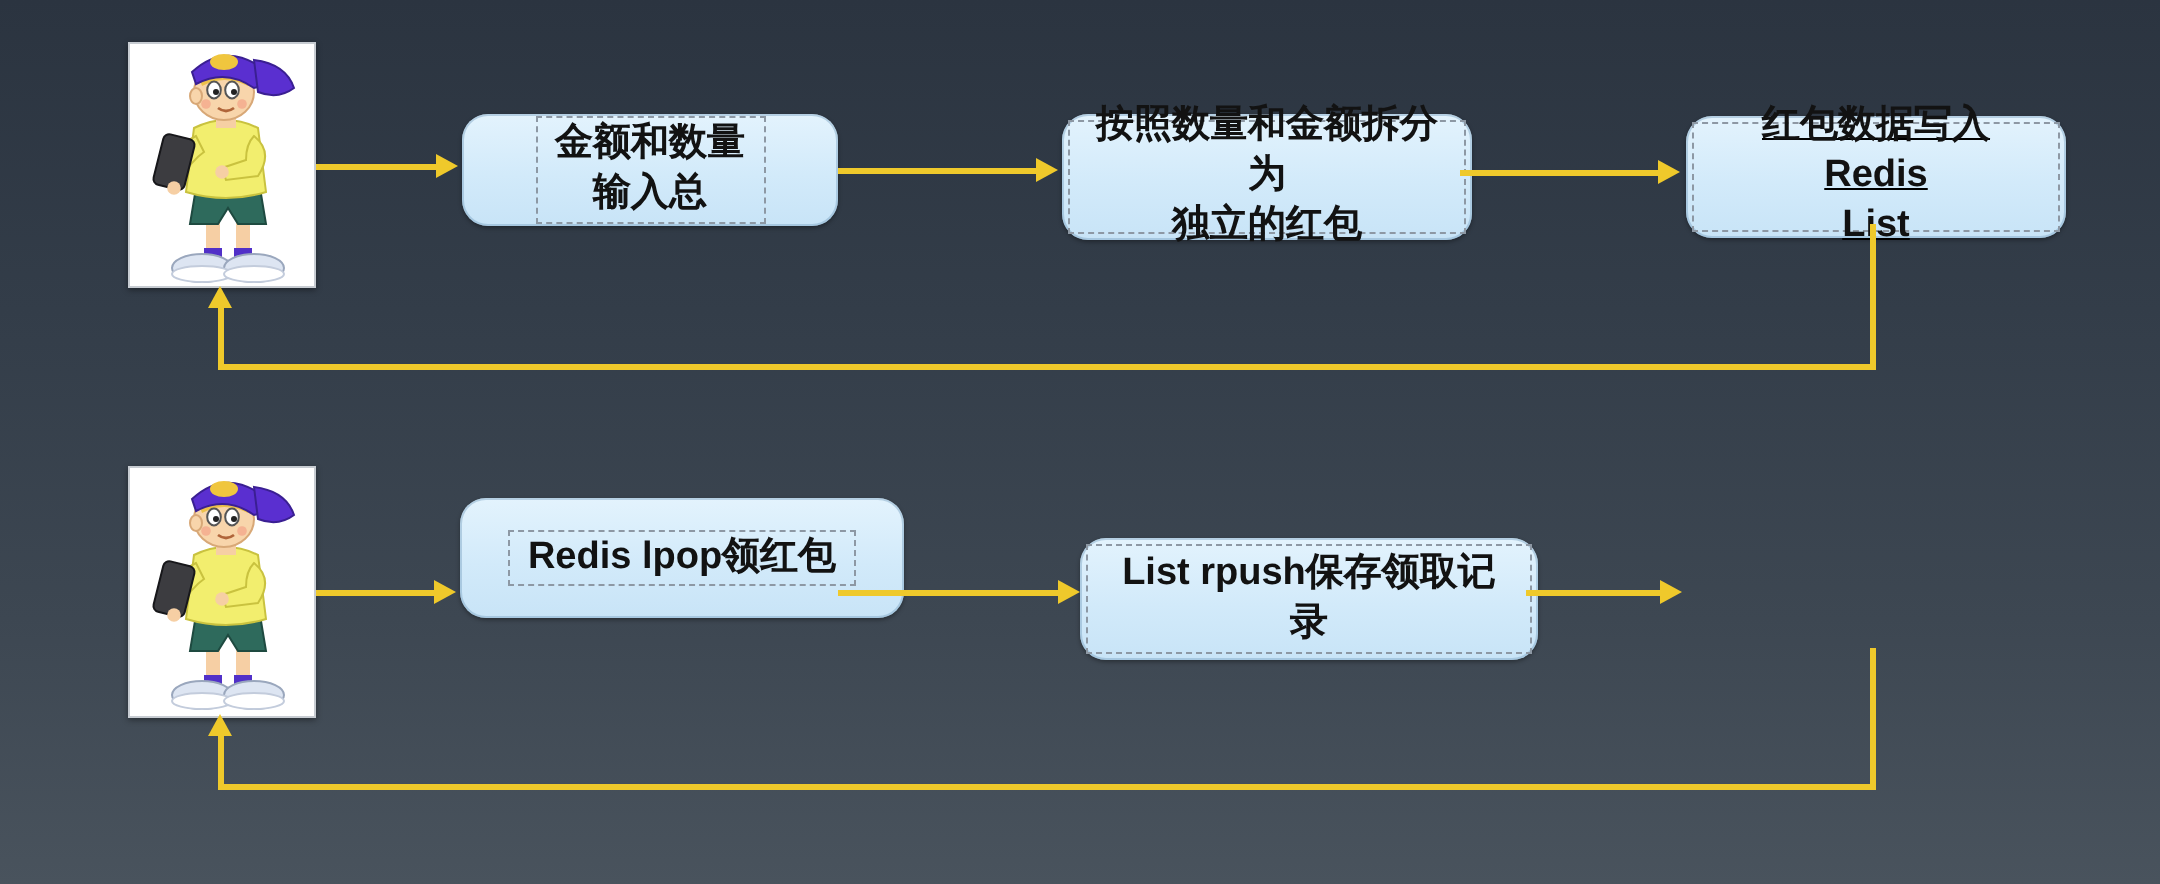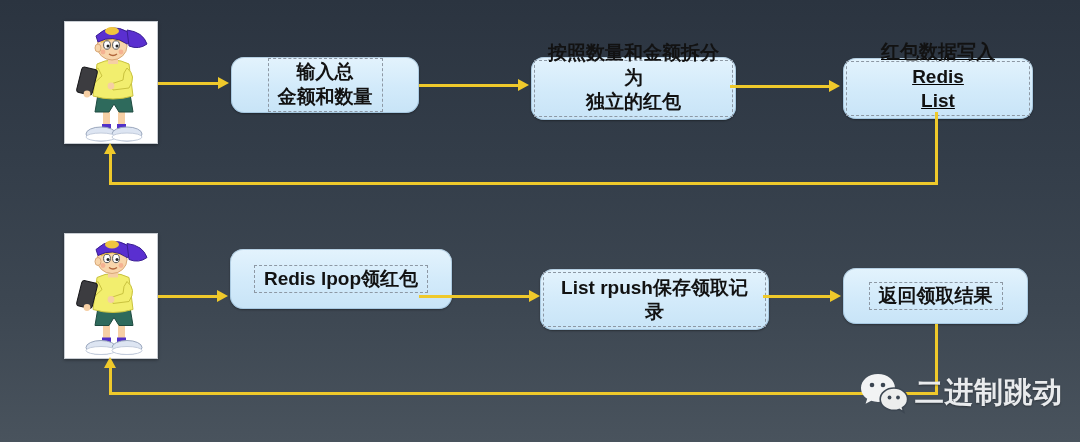--- a/index.html
+++ b/index.html
@@ -26,21 +26,21 @@
     padding:1px 9px;
     text-align:center;
     color:#121212;
     font-size:19px;
     font-weight:600;
     line-height:1.3;
     background:transparent;
   }
   .node.fill-dash { padding:3px; }
   .node.fill-dash .dashbox {
-    flex:1; align-self:stretch; display:flex; flex-direction:column; justify-content:flex-end;
+    flex:1; align-self:stretch; display:flex; flex-direction:column; justify-content:center;
   }
   
   .h-line { position:absolute; height:3px; background:#efc92b; }
   .v-line { position:absolute; width:3px;  background:#efc92b; }
   .arr-right {
     position:absolute; width:0; height:0;
     border-top:6px solid transparent; border-bottom:6px solid transparent;
     border-left:11px solid #efc92b;
   }
   .arr-up {
@@ -136,22 +136,22 @@
       <circle cx="43" cy="24" r="1.5" fill="#222"></circle>
       <circle cx="52" cy="24" r="1.5" fill="#222"></circle>
       <circle cx="38" cy="30" r="2.4" fill="#f4a98c" opacity=".8"></circle>
       <circle cx="56" cy="30" r="2.4" fill="#f4a98c" opacity=".8"></circle>
       <path d="M44 32 q4 3 8 0" stroke="#b0653a" fill="none" stroke-width="1.4"></path>
     </svg>
   </div>
 
   <div class="node" style="left:231px; top:57px; width:188px; height:56px;">
     <div class="dashbox">
+      <div>金额和数量</div>
       <div>输入总</div>
-      <div>金额和数量</div>
     </div>
   </div>
 
   <div class="node fill-dash" style="left:531px; top:57px; width:199px; height:57px;">
     <div class="dashbox">
       <div>按照数量和金额拆分为</div>
       <div>独立的红包</div>
     </div>
   </div>
 
@@ -167,25 +167,20 @@
       <div>Redis lpop领红包</div>
     </div>
   </div>
 
   <div class="node fill-dash" style="left:540px; top:269px; width:223px; height:55px;">
     <div class="dashbox">
       <div>List rpush保存领取记录</div>
     </div>
   </div>
 
-  <div class="node" style="left:843px; top:268px; width:185px; height:56px;">
-    <div class="dashbox">
-      <div>返回领取结果</div>
-    </div>
-  </div>
 
   <div class="h-line" style="left:158px; top:82px; width:62px;"></div>
   <div class="arr-right" style="left:218px; top:77px;"></div>
 
   <div class="h-line" style="left:419px; top:84px; width:100px;"></div>
   <div class="arr-right" style="left:518px; top:79px;"></div>
 
   <div class="h-line" style="left:730px; top:85px; width:100px;"></div>
   <div class="arr-right" style="left:829px; top:80px;"></div>
 
@@ -201,27 +196,14 @@
   <div class="arr-right" style="left:529px; top:290px;"></div>
 
   <div class="h-line" style="left:763px; top:295px; width:69px;"></div>
   <div class="arr-right" style="left:830px; top:290px;"></div>
 
   <div class="v-line" style="left:935px; top:324px; height:71px;"></div>
   <div class="h-line" style="left:109px; top:392px; width:829px;"></div>
   <div class="v-line" style="left:109px; top:366px; height:29px;"></div>
   <div class="arr-up" style="left:104px; top:357px;"></div>
 
-  <div class="watermark">
-    <svg width="56" height="50" viewBox="0 0 56 50">
-
-      <path d="M24 6 c-9.5 0 -17 6.2 -17 14 c0 4.4 2.4 8.2 6.2 10.8 l-1.6 5 l5.6 -3 c2.1 .7 4.5 1.1 6.8 1.1 c9.4 0 17 -6.3 17 -14 c0 -7.7 -7.6 -13.9 -17 -13.9 z" fill="#f2f3f4"></path>
-      <circle cx="18" cy="17" r="2.3" fill="#3b4552"></circle>
-      <circle cx="29" cy="17" r="2.3" fill="#3b4552"></circle>
-
-      <path d="M40 20 c-7.6 0 -13.8 5 -13.8 11.2 c0 6.2 6.2 11.2 13.8 11.2 c1.8 0 3.6 -.3 5.2 -.9 l4.6 2.5 l-1.3 -4.2 c3.2 -2 5.1 -5.1 5.1 -8.6 c0 -6.2 -6.1 -11.2 -13.6 -11.2 z" fill="#eceded" stroke="#3d4752" stroke-width="1.6"></path>
-      <circle cx="35.5" cy="29.5" r="1.9" fill="#3b4552"></circle>
-      <circle cx="44" cy="29.5" r="1.9" fill="#3b4552"></circle>
-    </svg>
-    <span class="brand">二进制跳动</span>
-  </div>
 
 </div>
 
 </body></html>

